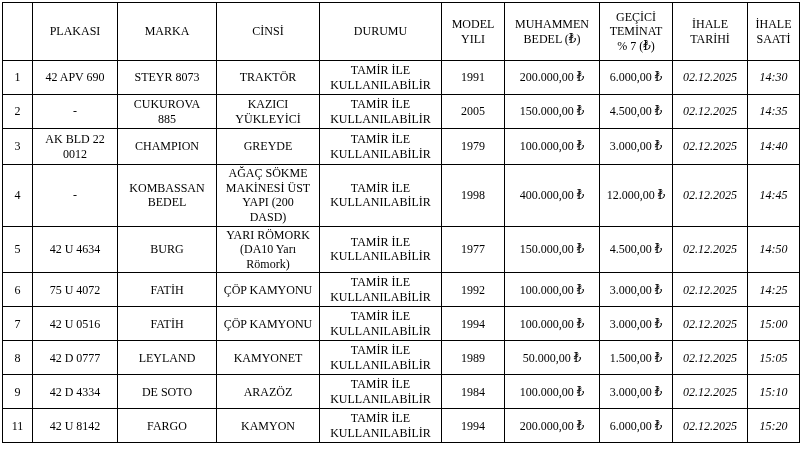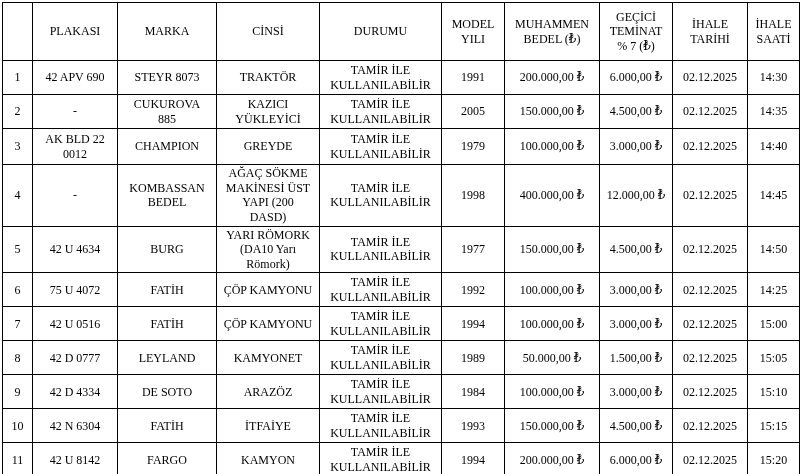--- a/index.html
+++ b/index.html
@@ -30,21 +30,21 @@
     font-size: 12px;
     line-height: 1.22;
     font-weight: normal;
     overflow: hidden;
   }
   thead tr { height: 58px; }
   tbody tr { height: 34px; }
   tbody tr:nth-child(3) { height: 36px; }
   tbody tr:nth-child(4) { height: 56px; }
   tbody tr:nth-child(5) { height: 41px; }
-  td.bold { font-weight: bold; }
+  td.bold { font-weight: bold; font-style: italic; }
 </style>
 </head>
 <body>
 
 <table class="auction">
   <colgroup>
     <col style="width:30px">
     <col style="width:85px">
     <col style="width:99px">
     <col style="width:103px">
@@ -196,33 +196,20 @@
     <td>ARAZÖZ</td>
     <td>TAMİR İLE
 KULLANILABİLİR</td>
     <td>1984</td>
     <td>100.000,00 ₺</td>
     <td>3.000,00 ₺</td>
     <td class="bold">02.12.2025</td>
     <td class="bold">15:10</td>
   </tr>
       <tr>
-    <td>10</td>
-    <td>42 N 6304</td>
-    <td>FATİH</td>
-    <td>İTFAİYE</td>
-    <td>TAMİR İLE
-KULLANILABİLİR</td>
-    <td>1993</td>
-    <td>150.000,00 ₺</td>
-    <td>4.500,00 ₺</td>
-    <td class="bold">02.12.2025</td>
-    <td class="bold">15:15</td>
-  </tr>
-      <tr>
     <td>11</td>
     <td>42 U 8142</td>
     <td>FARGO</td>
     <td>KAMYON</td>
     <td>TAMİR İLE
 KULLANILABİLİR</td>
     <td>1994</td>
     <td>200.000,00 ₺</td>
     <td>6.000,00 ₺</td>
     <td class="bold">02.12.2025</td>

